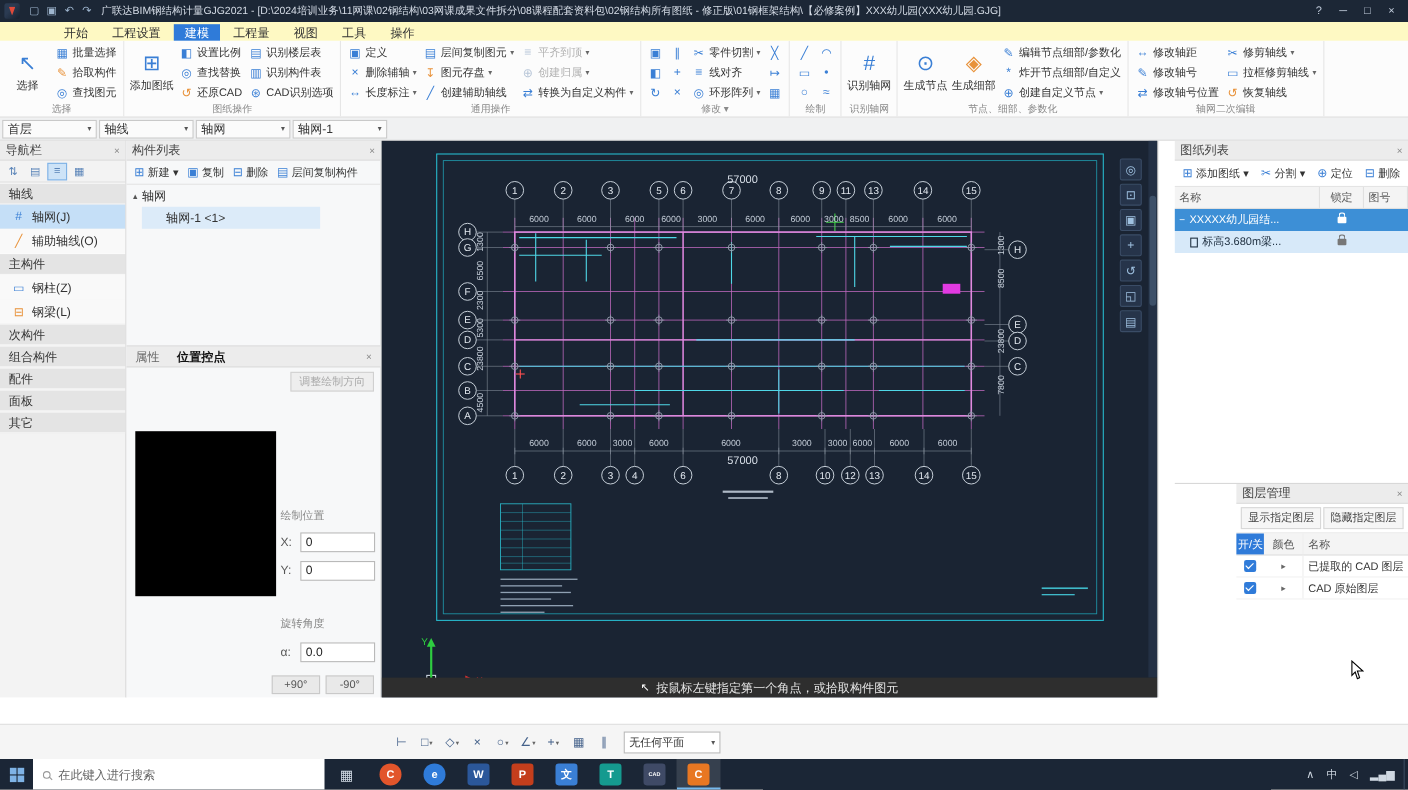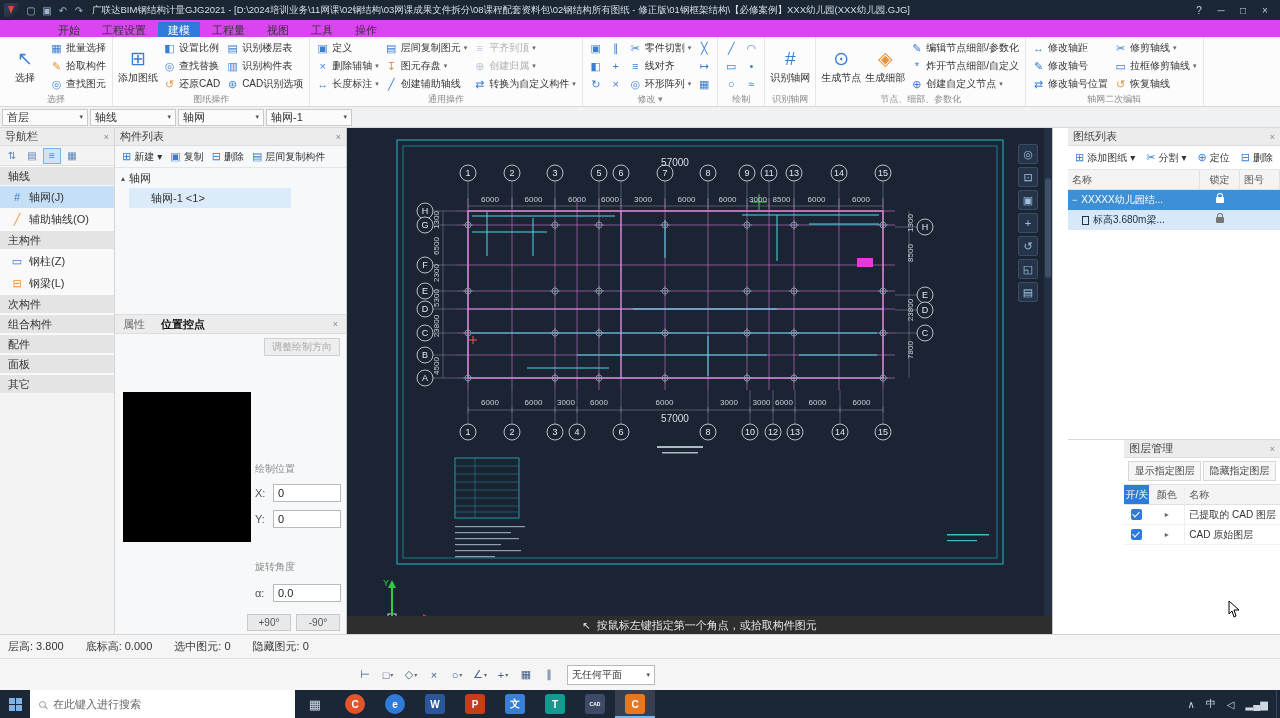--- a/index.html
+++ b/index.html
@@ -16,21 +16,21 @@
   .tb-title{white-space:nowrap;overflow:hidden;text-overflow:ellipsis;color:#d7dee8;font-size:9.5px;flex:0 1 auto;}
   .tb-spacer{flex:1;}
   .tb-search{display:flex;align-items:center;justify-content:space-between;width:168px;height:14px;background:#2b3950;border:1px solid #3d4d66;color:#8fa2ba;padding:0 5px;font-size:9px;flex:none;margin-top:48px;}
   .mag{width:7px;height:7px;border:1px solid #8fa2ba;border-radius:50%;position:relative;flex:none;}
   .mag::after{content:"";position:absolute;width:4px;height:1px;background:#8fa2ba;transform:rotate(45deg);right:-3px;bottom:-1px;}
   .mag.gray{border-color:#999;} .mag.gray::after{background:#999;}
   .tb-win{display:flex;flex:none;}
   .wbtn{width:22px;height:20px;display:flex;align-items:center;justify-content:center;color:#c3cedd;font-size:10px;}
 
   
-  .menubar{position:absolute;top:20px;left:0;right:0;height:21px;background:#d946ef;display:flex;align-items:center;padding-left:48px;gap:2px;border-bottom:1px solid #e2e2e2;}
+  .menubar{position:absolute;top:20px;left:0;right:0;height:21px;background:#fef9c3;display:flex;align-items:center;padding-left:48px;gap:2px;border-bottom:1px solid #e2e2e2;}
   .menu-item{padding:1px 10px;color:#333;}
   .menu-item.active{background:#2f7bd9;color:#fff;}
 
   
   .ribbon{position:absolute;top:37px;left:0;right:0;height:70px;background:#fcfcfc;border-bottom:1px solid #d8d8d8;display:flex;overflow:hidden;}
   .ribbon-group{position:relative;padding:2px 3px 12px 3px;border-right:1px solid #e6e6e6;display:flex;align-items:flex-start;flex:none;}
   .rg-label{position:absolute;bottom:0;left:0;right:0;text-align:center;font-size:9px;color:#8a8a8a;white-space:nowrap;}
   .big-btn{width:44px;height:54px;display:flex;flex-direction:column;align-items:center;justify-content:center;gap:2px;}
   .big-btn .bic{font-size:19px;line-height:21px;color:#3a7fd5;}
   .big-btn .blb{font-size:10px;color:#333;white-space:nowrap;}
@@ -990,26 +990,20 @@
               <div class="l-col-color">
                 <span class="expander">▸</span>
               </div>
               <div class="l-col-name">CAD 原始图层</div>
             </div>
           </div>
       </div>
     </div>
   </div>
 
-  <div class="statusbar" id="status-items">
-      <span>层高: 3.800</span>
-      <span>底标高: 0.000</span>
-      <span>选中图元: 0</span>
-      <span>隐藏图元: 0</span>
-    </div>
 
   <div class="drawbar">
     <span class="db-wrap" id="draw-buttons">
         <div class="db-btn">
           <span>⊢</span>
         </div>
         <div class="db-btn">
           <span>□</span>
           <span class="arr">▾</span>
         </div>

